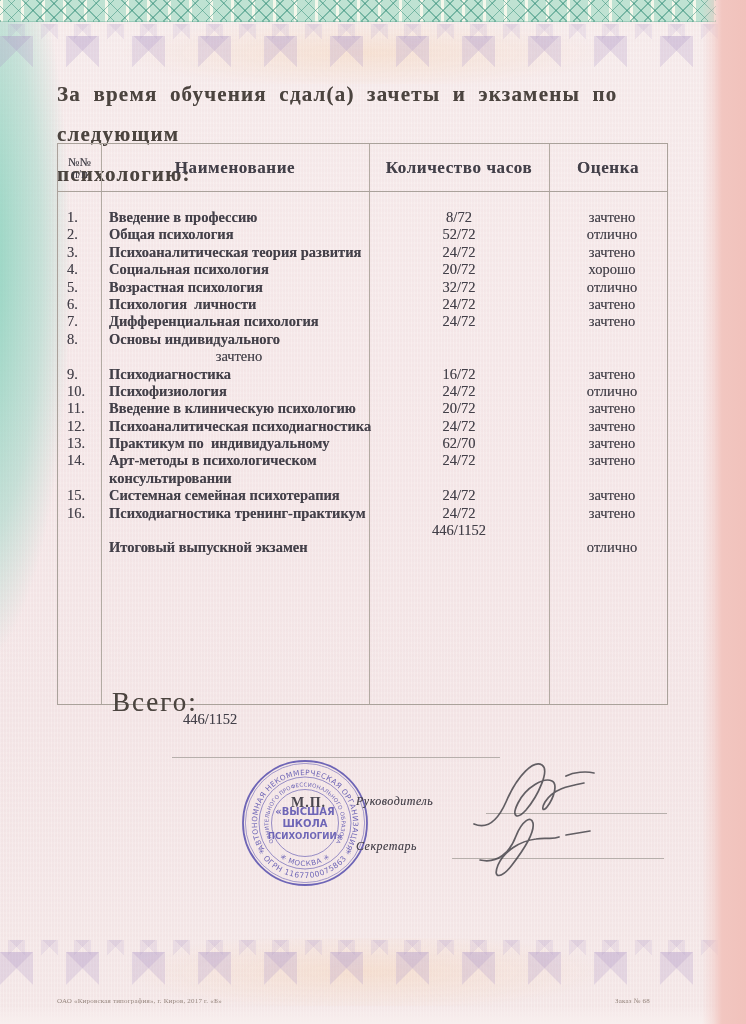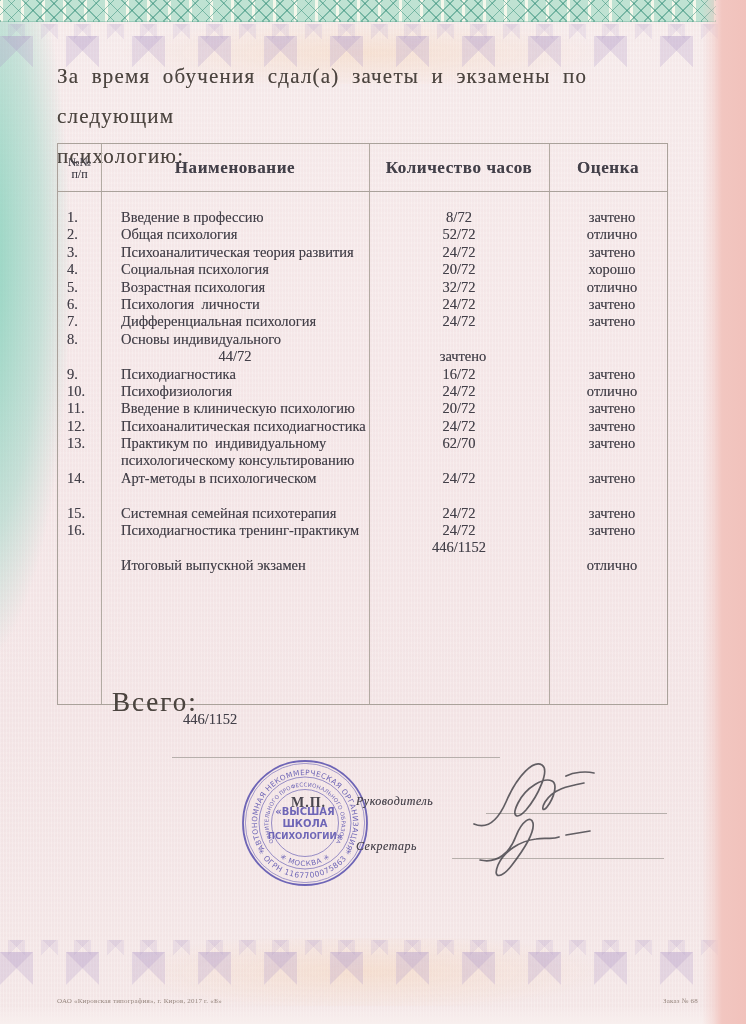--- a/index.html
+++ b/index.html
@@ -48,64 +48,64 @@
     position:absolute;left:0;right:0;bottom:0;height:16px;
     background:linear-gradient(to bottom,rgba(248,238,238,.2),#f8efee);
   }
   
   .mint-left{
     position:absolute;left:0;top:16px;width:110px;height:660px;pointer-events:none;
     background:radial-gradient(130px 520px ellipse at -30px 250px, rgba(110,205,178,.85), rgba(130,210,188,.40) 55%, rgba(160,220,200,0) 78%);
   }
   
   .heading{
-    position:absolute;left:57px;top:56px;width:650px;
-    font-size:21px;font-weight:400;letter-spacing:1.2px;word-spacing:6px;
+    position:absolute;left:57px;top:74px;width:650px;
+    font-size:21px;font-weight:700;letter-spacing:1.2px;word-spacing:6px;
     color:#4b443f;line-height:40px;
     text-shadow:0 0 .6px rgba(75,68,63,.5);
   }
   
   .table{
     position:absolute;left:57px;top:143px;width:609px;height:560px;
     border:1px solid #aaa29b;color:#434049;
     text-shadow:0 0 .5px rgba(67,64,73,.5);
   }
   .vline{position:absolute;top:0;bottom:0;width:1px;background:#b2aaa2;}
   .vline.v1{left:43px}.vline.v2{left:311px}.vline.v3{left:491px}
   .thead{
     position:absolute;left:0;top:0;right:0;height:47px;border-bottom:1px solid #aaa29b;
     display:grid;grid-template-columns:43px 268px 180px 1fr;align-items:center;
   }
   .thead .h-num{font-size:12px;line-height:12px;text-align:center;}
   .thead .h-name,.thead .h-hours,.thead .h-grade{font-size:17px;text-align:center;letter-spacing:.6px;font-weight:bold;}
   .tbody{position:absolute;left:0;top:48px;right:0;bottom:0;padding-top:17px;overflow:hidden;}
   .trow{display:grid;grid-template-columns:43px 268px 180px 1fr;height:17.4px;font-size:14.5px;line-height:17.4px;}
   .trow .c-num{padding-left:9px;}
-  .trow .c-name{padding-left:20px;white-space:pre;}
+  .trow .c-name{padding-left:8px;white-space:pre;font-weight:bold;}
   .trow .c-hours{text-align:center;}
   .trow .c-grade{text-align:center;padding-left:8px;}
   
   .hours-total{position:absolute;left:183px;top:711px;font-size:14.5px;color:#434049;text-shadow:0 0 .5px rgba(67,64,73,.5);}
   .total-label{position:absolute;left:112px;top:687px;font-size:27px;letter-spacing:2px;color:#4b443f;text-shadow:0 0 .6px rgba(75,68,63,.5);}
   .sig-line{position:absolute;height:1px;background:#b6afab;}
   .line-total{left:172px;top:757px;width:328px;}
   .line-head{left:486px;top:813px;width:181px;}
   .line-sec{left:452px;top:858px;width:212px;}
   .official{position:absolute;font-style:italic;font-size:12px;color:#47434c;letter-spacing:.5px;text-shadow:0 0 .5px rgba(71,67,76,.5);}
   .lbl-head{left:356px;top:794px;}
   .lbl-sec{left:356px;top:839px;}
   .seal-mark{position:absolute;left:291px;top:795px;font-size:14px;font-weight:600;letter-spacing:1px;color:#4b4750;}
   .stamp{position:absolute;left:240px;top:756px;width:130px;height:134px;opacity:.85;}
   .sig{position:absolute;}
   .sig-head{left:468px;top:760px;width:132px;height:82px;}
   .sig-sec{left:458px;top:810px;width:152px;height:74px;}
   
   .print-info{position:absolute;top:997px;font-size:7px;color:#96867e;letter-spacing:.2px;text-align:right;}
   .print-left{left:57px;}
-  .print-right{left:663px;}
+  .print-right{left:615px;}
 </style>
 </head>
 <body>
 
 <div class="scan">
 
   <div class="texture"></div>
   <div class="mint-left"></div>
   <div class="arches arches-top"></div>
   <div class="arches arches-bottom"></div>
@@ -175,21 +175,20 @@
           <div class="c-grade">зачтено</div>
         </div>
         <div class="trow">
           <div class="c-num">8.</div>
           <div class="c-name">Основы индивидуального</div>
           <div class="c-hours"></div>
           <div class="c-grade"></div>
         </div>
         <div class="trow">
           <div class="c-num"></div>
-          <div class="c-hours">44/72</div>
           <div class="c-grade">зачтено</div>
         </div>
         <div class="trow">
           <div class="c-num">9.</div>
           <div class="c-name">Психодиагностика</div>
           <div class="c-hours">16/72</div>
           <div class="c-grade">зачтено</div>
         </div>
         <div class="trow">
           <div class="c-num">10.</div>
@@ -209,33 +208,28 @@
           <div class="c-hours">24/72</div>
           <div class="c-grade">зачтено</div>
         </div>
         <div class="trow">
           <div class="c-num">13.</div>
           <div class="c-name">Практикум по  индивидуальному</div>
           <div class="c-hours">62/70</div>
           <div class="c-grade">зачтено</div>
         </div>
         <div class="trow">
-          <div class="c-num"></div>
-          <div class="c-name">психологическому консультированию</div>
-          <div class="c-hours"></div>
-          <div class="c-grade"></div>
-        </div>
-        <div class="trow">
           <div class="c-num">14.</div>
           <div class="c-name">Арт-методы в психологическом</div>
           <div class="c-hours">24/72</div>
           <div class="c-grade">зачтено</div>
         </div>
         <div class="trow">
           <div class="c-num"></div>
+          <div class="c-name">консультировании</div>
           <div class="c-hours"></div>
           <div class="c-grade"></div>
         </div>
         <div class="trow">
           <div class="c-num">15.</div>
           <div class="c-name">Системная семейная психотерапия</div>
           <div class="c-hours">24/72</div>
           <div class="c-grade">зачтено</div>
         </div>
         <div class="trow">

